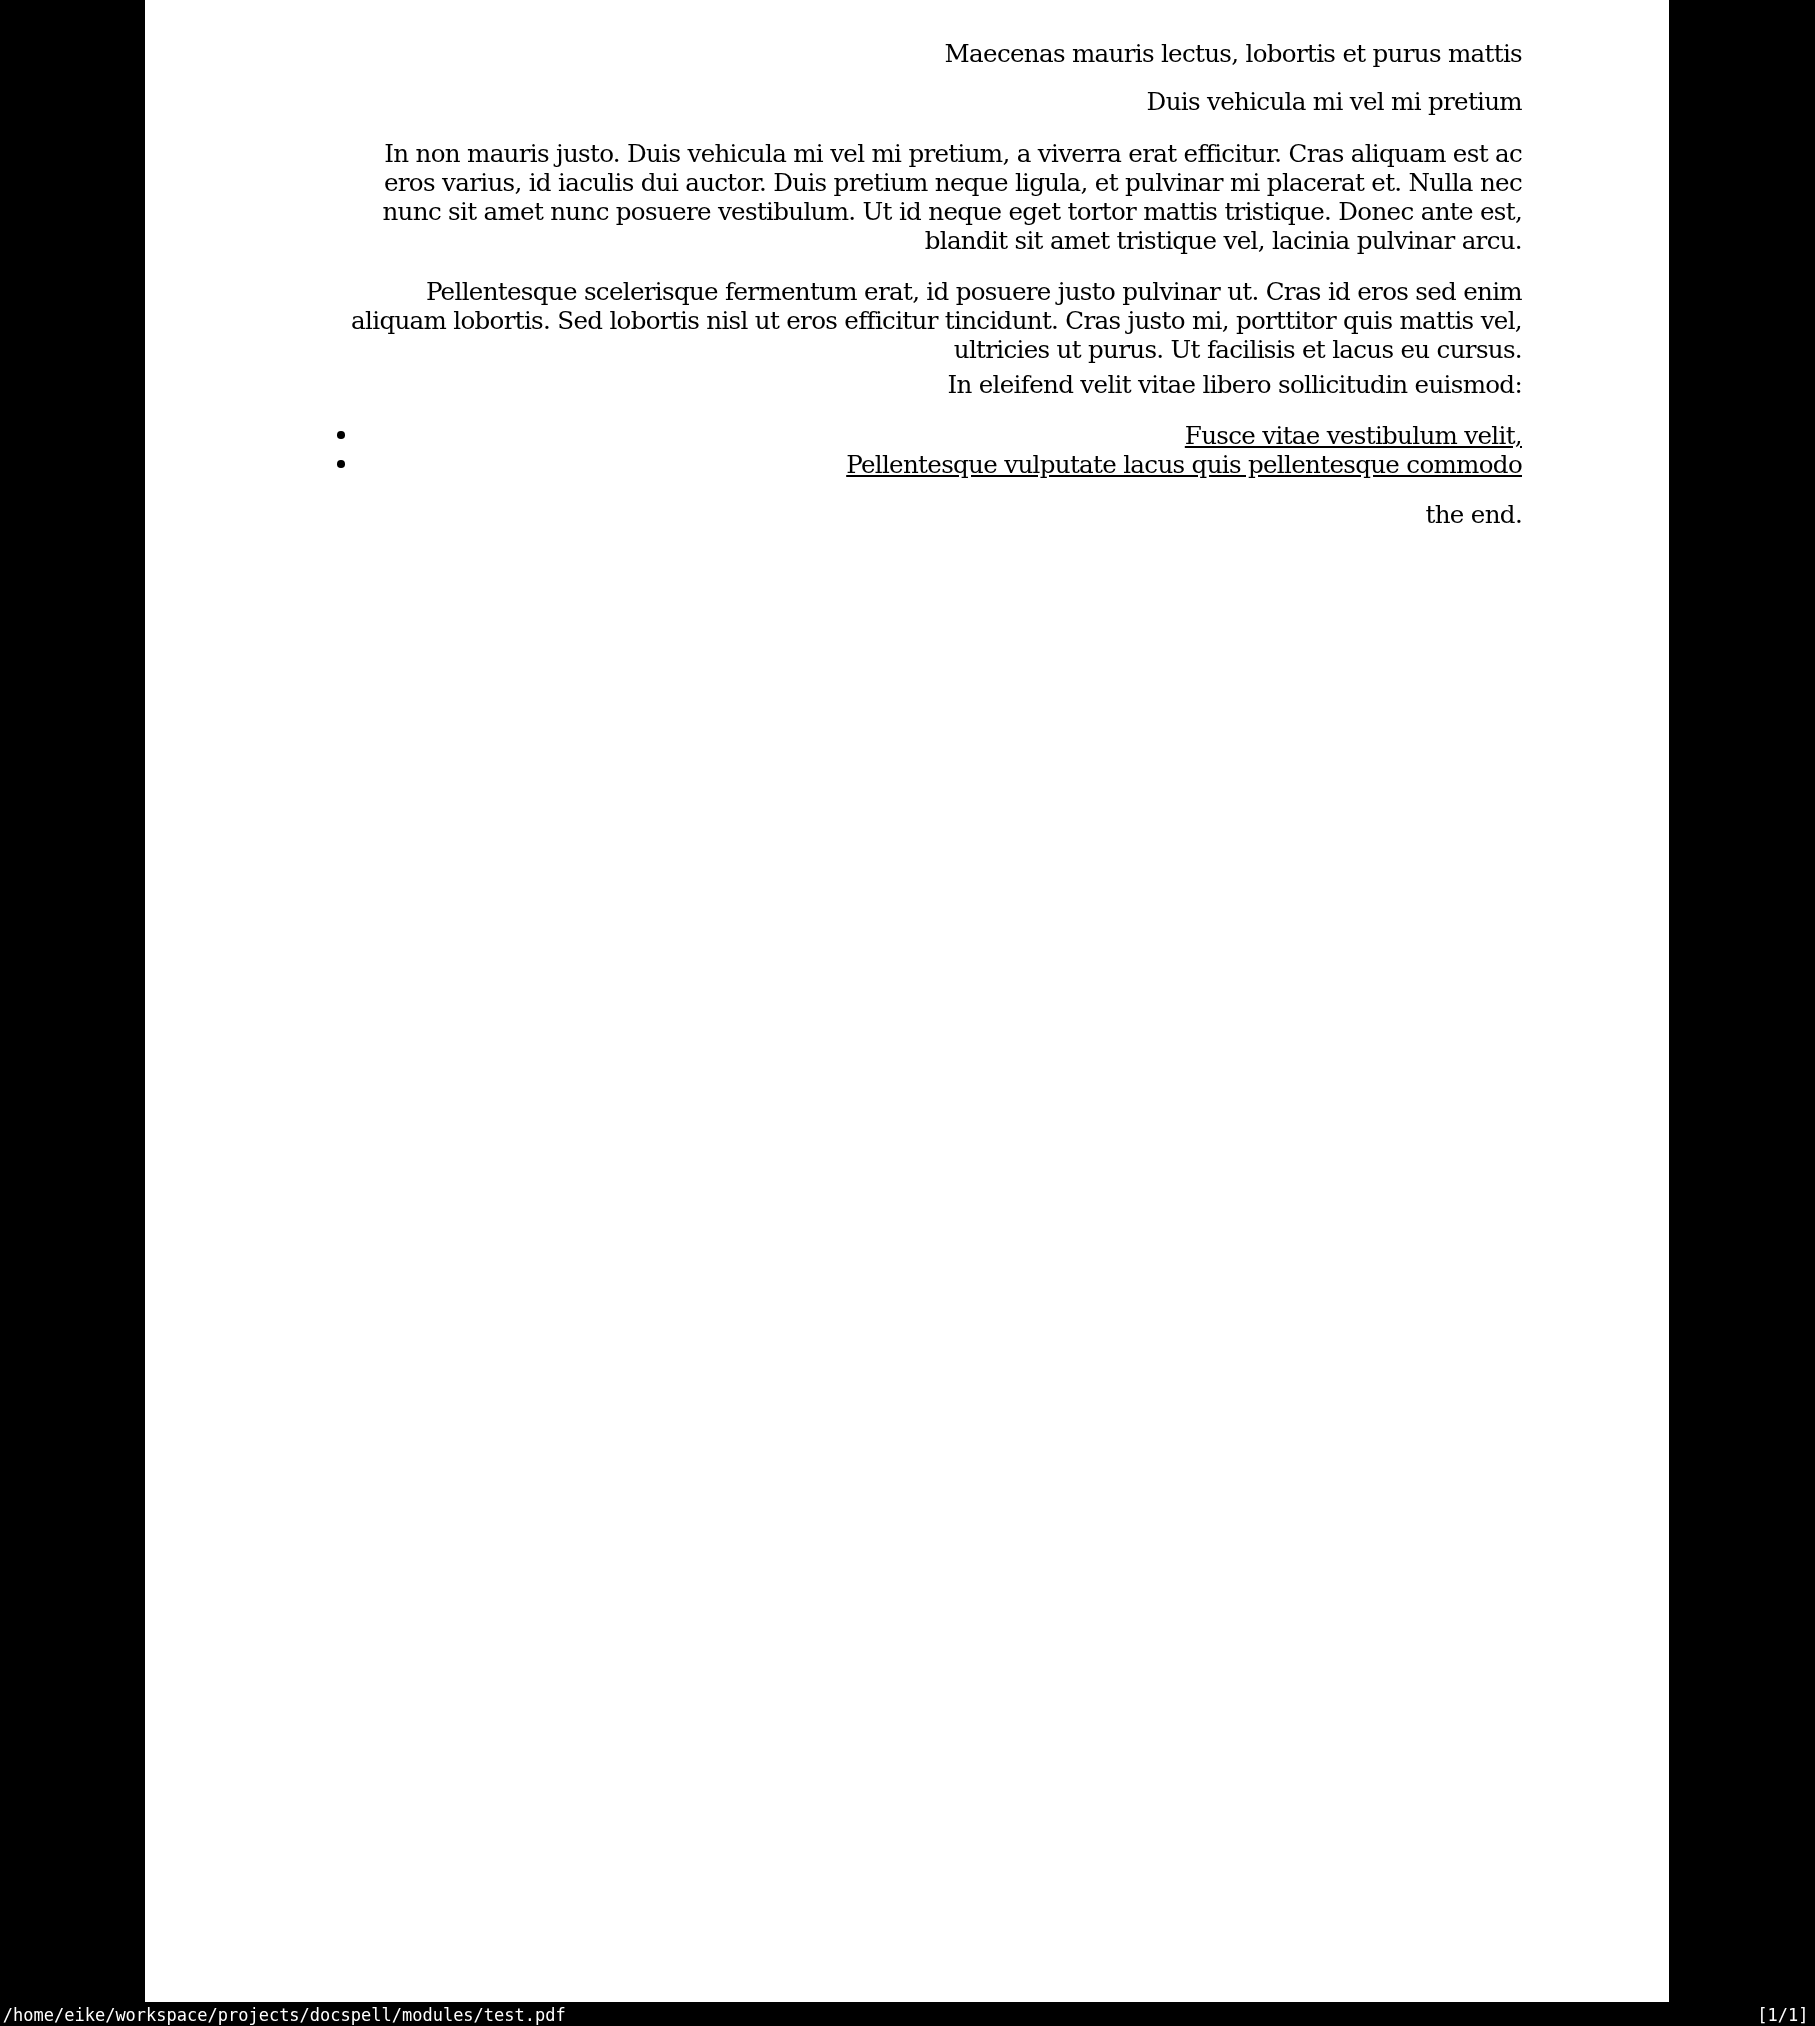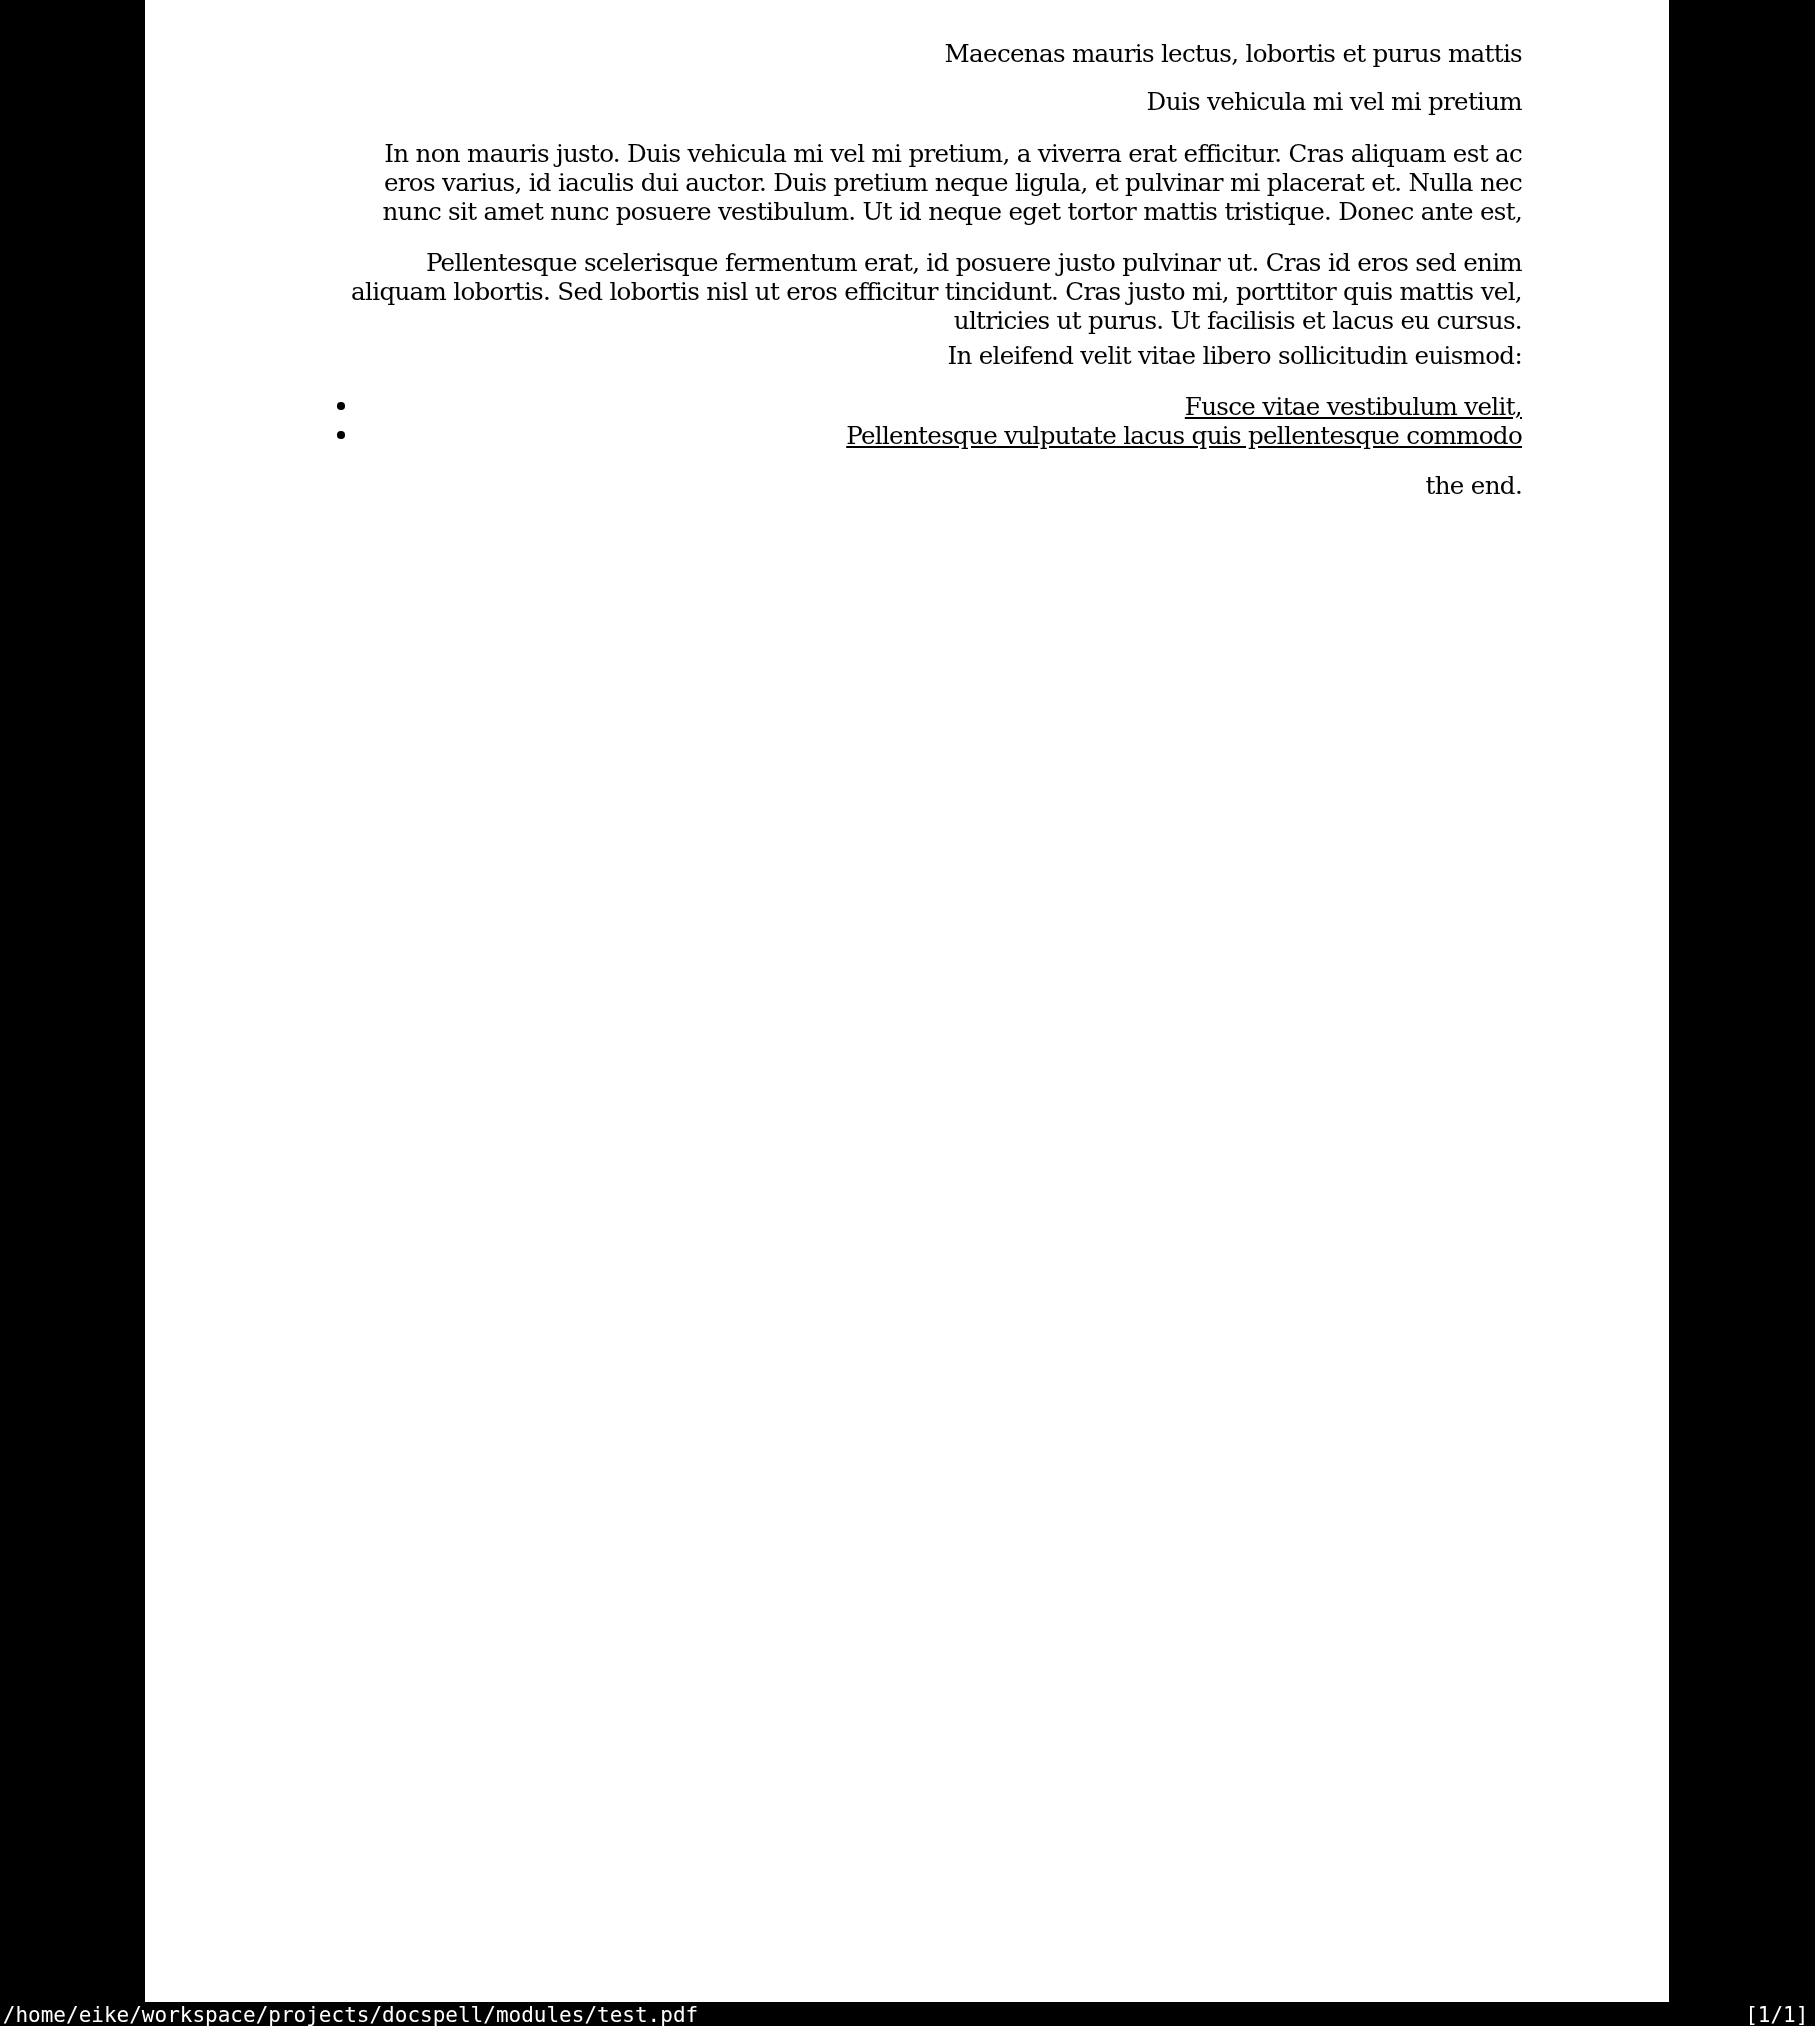--- a/index.html
+++ b/index.html
@@ -58,21 +58,21 @@
     display: block;
   }
   .statusbar {
     position: absolute;
     left: 0; bottom: 0;
     width: 100%;
     height: 21px;
     background: #000000;
     color: #ffffff;
     font-family: "DejaVu Sans Mono", monospace;
-    font-size: 21px;
+    font-size: 17px;
     line-height: 24.6px;
     display: flex;
     justify-content: space-between;
     align-items: center;
     padding: 0 6.6px 0 2.8px;
     box-sizing: border-box;
     border-radius: 9px;
   }
   .statusbar span { white-space: nowrap; }
 </style>
@@ -88,20 +88,21 @@
       </div>
 
       <div class="block h2">
         <div class="line">Duis vehicula mi vel mi pretium</div>
       </div>
 
       <div class="block p1">
         <div class="line">In non mauris justo. Duis vehicula mi vel mi pretium, a viverra erat efficitur. Cras aliquam est ac</div>
         <div class="line">eros varius, id iaculis dui auctor. Duis pretium neque ligula, et pulvinar mi placerat et. Nulla nec</div>
         <div class="line">nunc sit amet nunc posuere vestibulum. Ut id neque eget tortor mattis tristique. Donec ante est,</div>
+        <div class="line">blandit sit amet tristique vel, lacinia pulvinar arcu.</div>
       </div>
 
       <div class="block p2">
         <div class="line">Pellentesque scelerisque fermentum erat, id posuere justo pulvinar ut. Cras id eros sed enim</div>
         <div class="line">aliquam lobortis. Sed lobortis nisl ut eros efficitur tincidunt. Cras justo mi, porttitor quis mattis vel,</div>
         <div class="line">ultricies ut purus. Ut facilisis et lacus eu cursus.</div>
       </div>
 
       <div class="block p3">
         <div class="line">In eleifend velit vitae libero sollicitudin euismod:</div>

